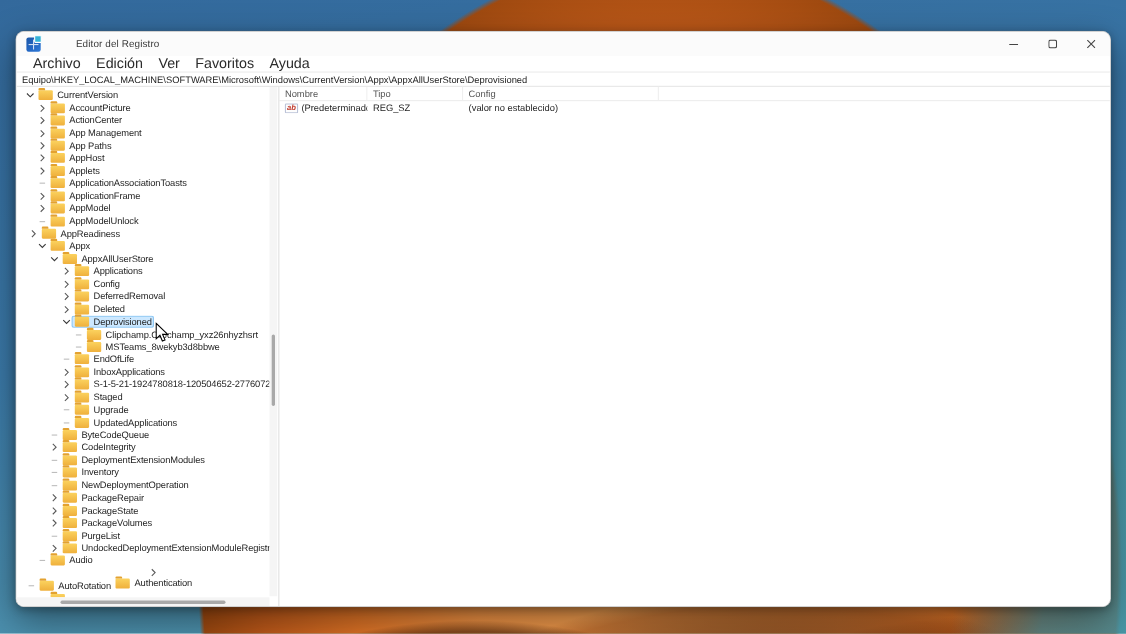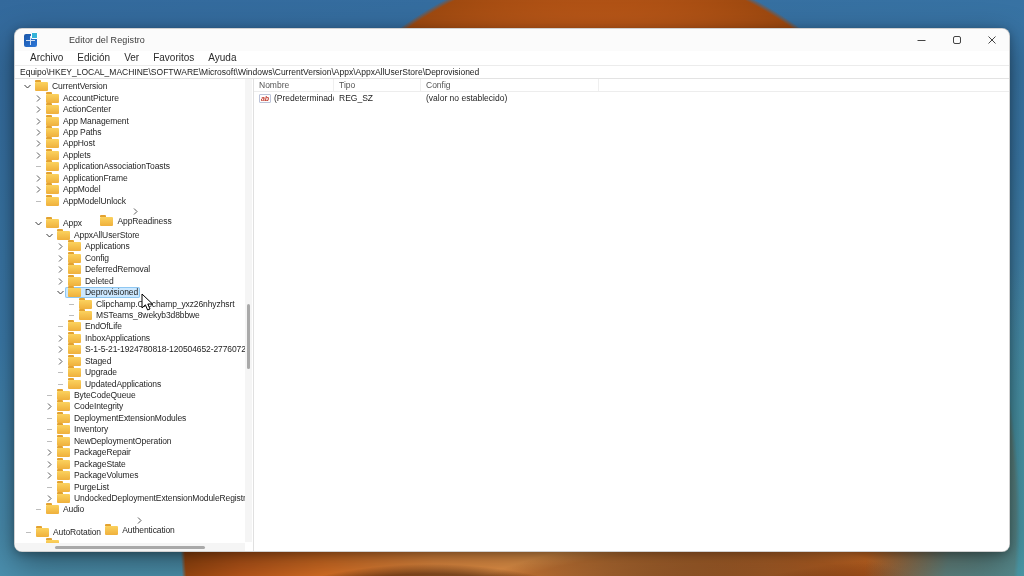--- a/index.html
+++ b/index.html
@@ -37,21 +37,21 @@
       linear-gradient(#fff,#fff) 4px 0/1px 9px no-repeat; opacity:.8; }
   .app-icon::after{ content:""; position:absolute; right:-1px; top:-2px; width:5px; height:5px;
     background:#35b3d8; border-radius:1px; border:1px solid #fff; }
   .title-text{ font-size:9px; color:#3a3a3a; margin-left:7px; letter-spacing:.1px; }
   .win-controls{ margin-left:auto; display:flex; height:100%; }
   .win-btn{ width:35px; height:100%; display:flex; align-items:center; justify-content:center; color:#444; }
   .win-btn svg{ display:block; }
 
   
   .menubar{ height:14px; background:#fff; display:flex; align-items:center; padding-left:8px; }
-  .menu-item{ font-size:10px; color:#2b2b2b; padding:0 7px; line-height:14px; }
+  .menu-item{ font-size:13px; color:#2b2b2b; padding:0 7px; line-height:14px; }
 
   
   .addressbar{ height:14px; border-top:1px solid #ececec; border-bottom:1px solid #e3e3e3; display:flex; align-items:center; background:#fff; }
   .addressbar input{ width:100%; height:12px; border:none; outline:none; font-family:"Liberation Sans",sans-serif;
     font-size:8.5px; color:#222; padding-left:5px; background:transparent; }
 
   
   .content{ display:flex; height:473px; background:#fff; }
 
   
@@ -245,21 +245,21 @@
           </div>
           <div class="tree-row" style="padding-left: 19px;">
             <span class="chev">
               <span class="leafdash"></span>
             </span>
             <span class="row-inner">
               <span class="folder"></span>
               <span class="tree-label">AppModelUnlock</span>
             </span>
           </div>
-          <div class="tree-row" style="padding-left: 11px; flex-direction: column;">
+          <div class="tree-row" style="padding-left: 11px;">
             <span class="chev">
               <svg width="9" height="9" viewBox="0 0 9 9">
                 <path d="M3 1.5 L6 4.5 L3 7.5" fill="none" stroke="#5a5a5a" stroke-width="1"></path>
               </svg>
             </span>
             <span class="row-inner">
               <span class="folder"></span>
               <span class="tree-label">AppReadiness</span>
             </span>
           </div>

